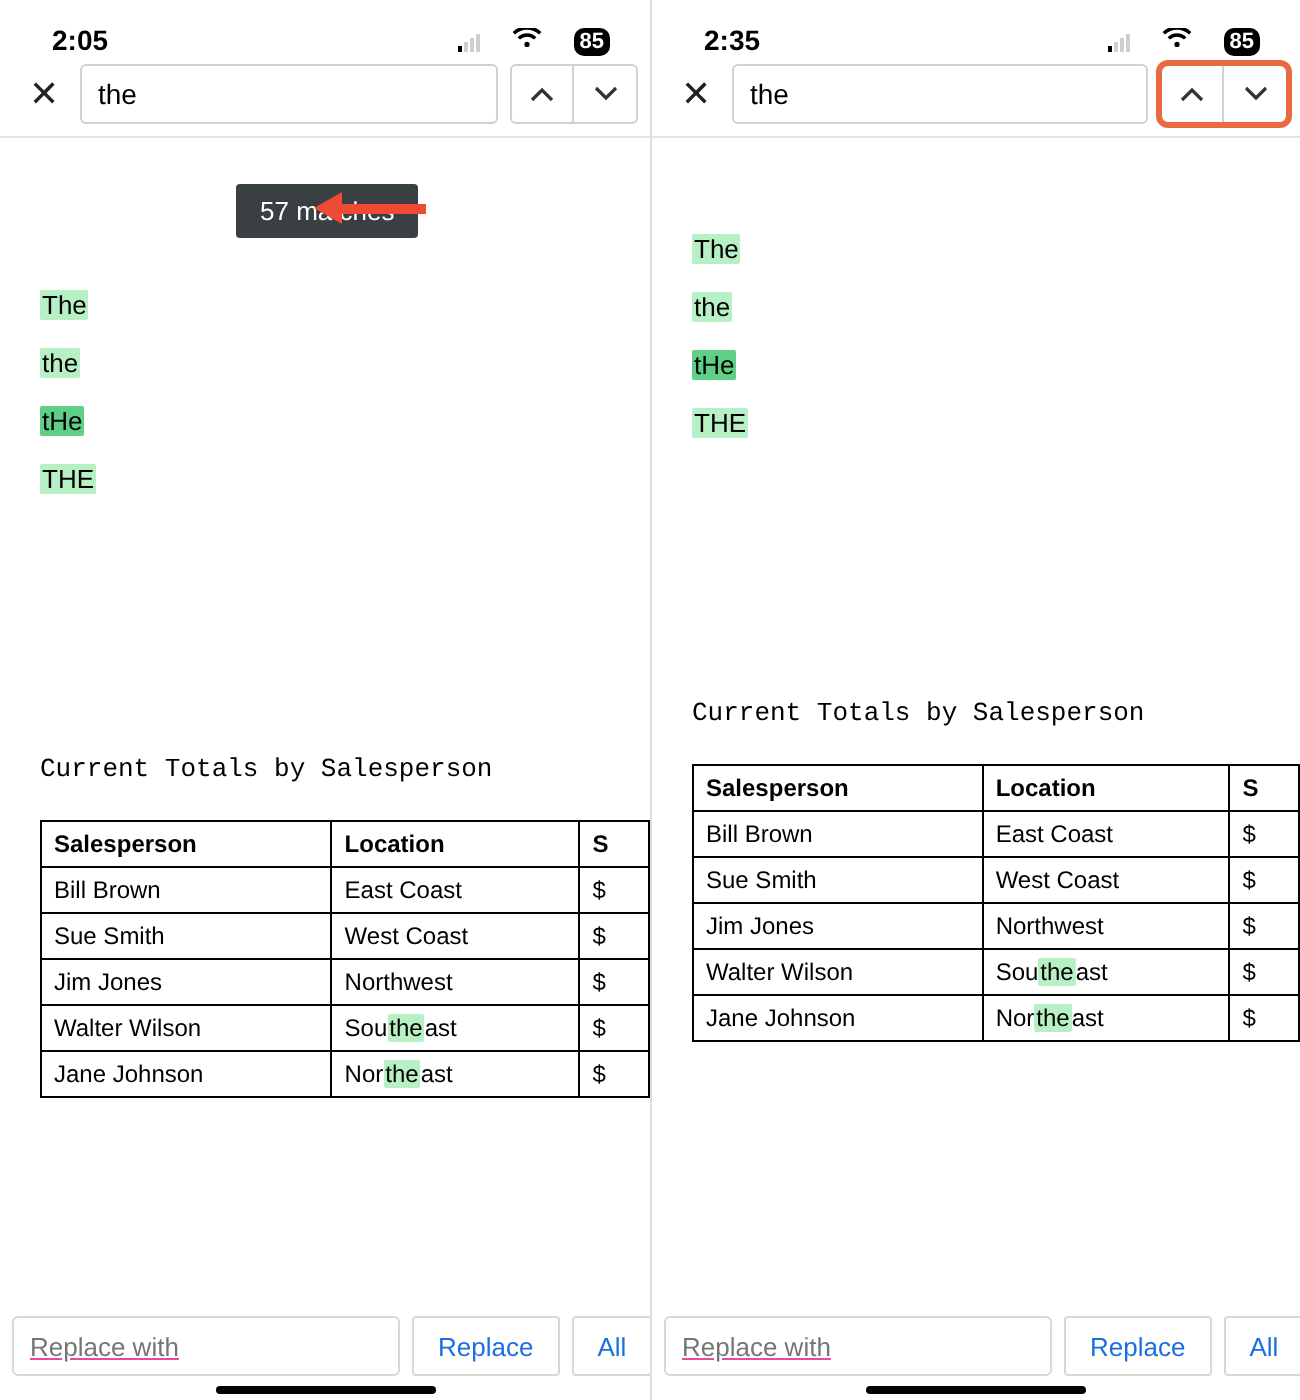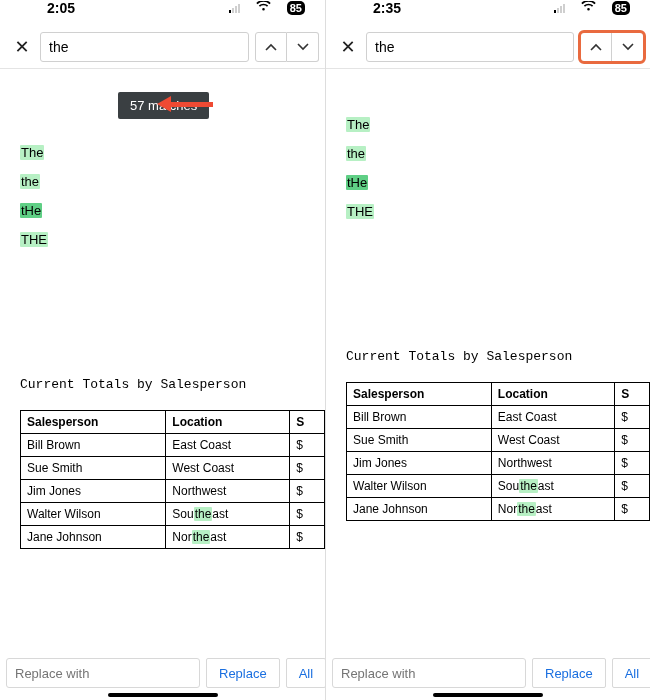--- a/index.html
+++ b/index.html
@@ -2,21 +2,21 @@
 <html><head>
 <meta charset="utf-8">
 <style>
   * { box-sizing: border-box; margin: 0; padding: 0; }
   html, body { width: 650px; height: 700px; font-family: -apple-system, Helvetica, Arial, sans-serif; background: #fff; }
   .wrap { display: flex; width: 650px; height: 700px; }
   .pane { width: 325px; height: 700px; position: relative; overflow: hidden; background: #fff; }
   .pane + .pane { border-left: 1px solid #ddd; }
 
   
-  .status { height: 28px; display: flex; align-items: flex-start; justify-content: space-between; padding: 0 20px 0 26px; font-size: 14px; font-weight: 600; margin-left: 21px; }
+  .status { height: 28px; display: flex; align-items: flex-end; justify-content: space-between; padding: 0 20px 0 26px; font-size: 14px; font-weight: 600; }
   .status-right { display: flex; align-items: center; gap: 16px; }
   .sig { display: inline-flex; align-items: flex-end; gap: 1px; height: 10px; }
   .sig i { width: 2px; background: #cfcfcf; display: block; }
   .sig i.on { background: #000; }
   .sig i:nth-child(1){height:3px}.sig i:nth-child(2){height:5px}.sig i:nth-child(3){height:7px}.sig i:nth-child(4){height:9px}
   .wifi { font-size: 13px; }
   .batt { background:#000; color:#fff; border-radius:5px; font-size:11px; font-weight:700; padding:1px 3px; }
 
   
   .searchbar { display:flex; align-items:center; gap:6px; padding:4px 6px 6px 10px; border-bottom:1px solid #e4e4e4; }
@@ -44,21 +44,21 @@
 
   .section-title { margin-top:130px; font-size:13px; margin-bottom:18px;font-family:Liberation Mono, monospace; }
 
   table { border-collapse:collapse; width:100%; font-size:12px; }
   th, td { border:1px solid #000; padding:4px 6px; text-align:left; white-space:nowrap; }
   th { font-weight:700;margin-top:45px; }
   .tbl-wrap { width: calc(100% + 20px); overflow:hidden; }
 
   
   .replacebar { position:absolute; bottom:12px; left:0; right:0; padding:0 6px; display:flex; gap:6px; }
-  .repinput { flex:1; height:30px; border:1px solid #d8d8d8; border-radius:3px; padding:12px 8px; font-size:13px; color:#0c4a6e; }
+  .repinput { flex:1; height:30px; border:1px solid #d8d8d8; border-radius:3px; padding:12px 8px; font-size:13px; color:#ec4899;text-decoration:underline; }
   .repbtn { height:30px; border:1px solid #d8d8d8; border-radius:2px; background:#fff; color:#1a6fe0; font-size:13px; padding:0 12px; cursor:pointer; }
 
   .homebar { position:absolute; bottom:3px; left:50%; transform:translateX(-50%); width:110px; height:4px; background:#000; border-radius:3px; }
 </style>
 </head>
 <body>
 
 <div class="wrap">
 
   <div class="pane">

